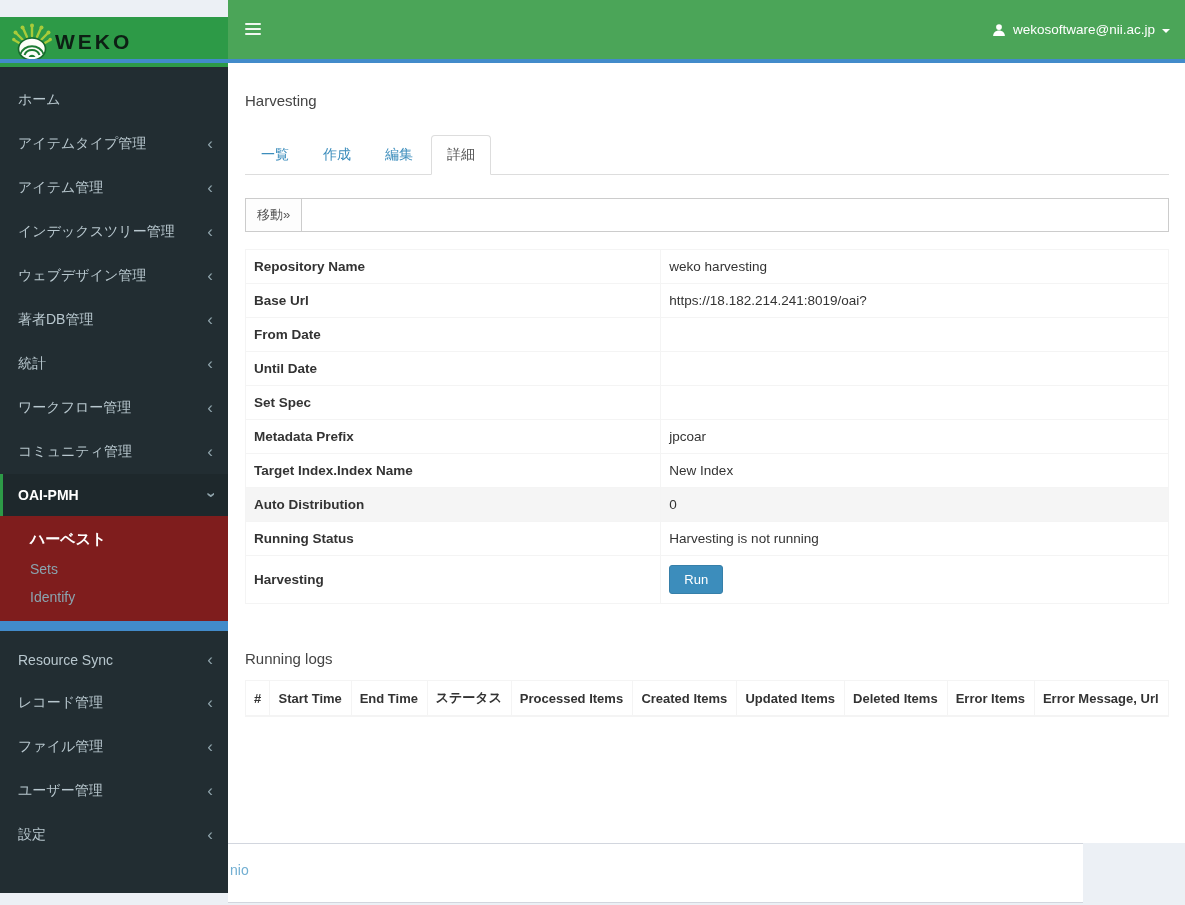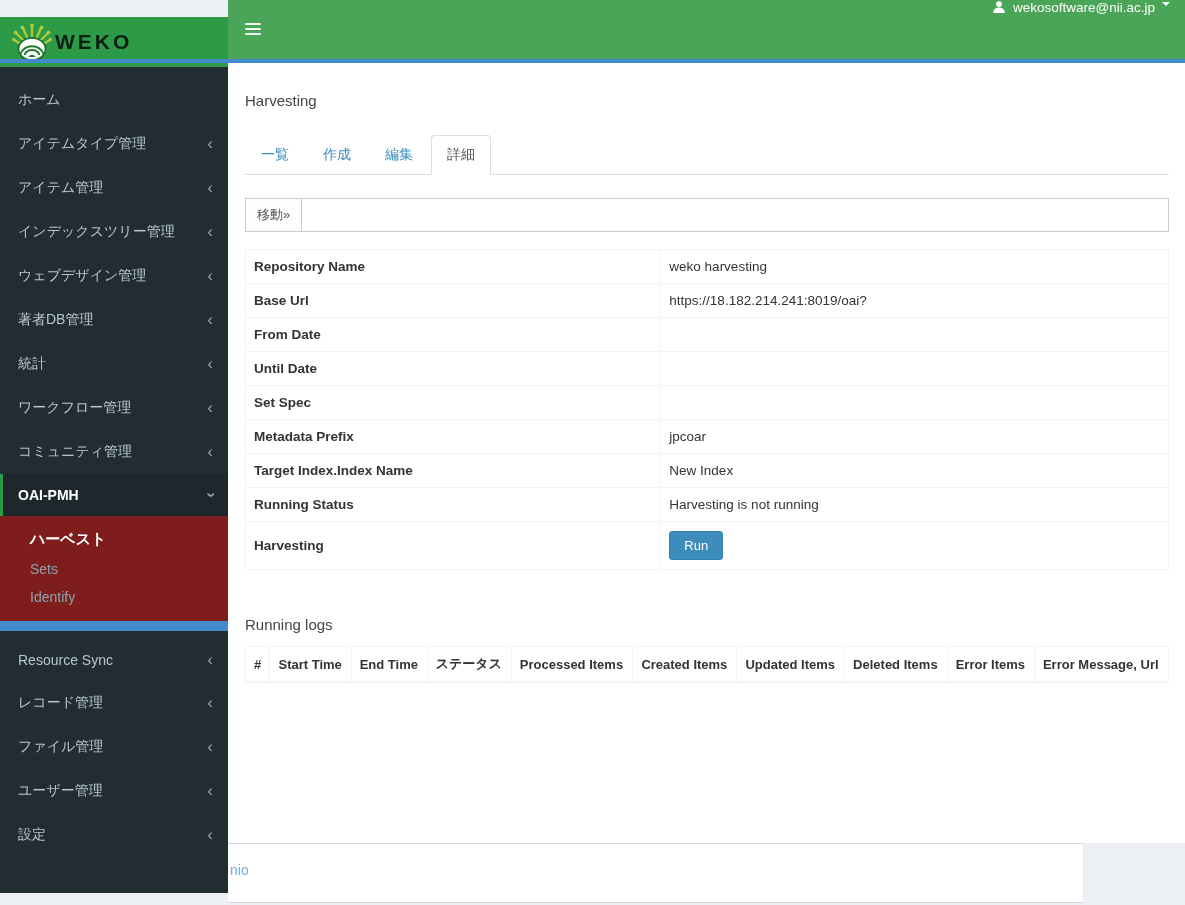--- a/index.html
+++ b/index.html
@@ -7,21 +7,21 @@
   body { font-family:"Liberation Sans","DejaVu Sans",sans-serif; background:#ecf0f5; }
   .page { position:relative; width:1185px; height:905px; overflow:hidden; background:#ecf0f5; }
 
   
   .logo-box { position:absolute; left:0; top:17px; width:228px; height:50px; background:#2d9a47;
               display:flex; align-items:center; padding-left:12px; gap:3px; z-index:6; cursor:pointer; }
   .logo-text { color:#0d1f14; font-size:21px; font-weight:600; letter-spacing:3px; }
   .navbar { position:absolute; left:228px; top:0; width:957px; height:59px; background:#4ba558; z-index:5; }
   .hamburger { position:absolute; left:17px; top:23px; width:16px; cursor:pointer; }
   .hamburger i { display:block; height:2px; background:#f0f7f0; margin-bottom:3px; border-radius:1px; }
-  .user-menu { position:absolute; right:15px; top:0; height:59px; display:flex; 
+  .user-menu { position:absolute; right:15px; top:0; height:59px; display:flex; align-items:center;
                gap:7px; color:#fff; font-size:13.5px; cursor:pointer; }
   .caret-down { width:0; height:0; border-left:4px solid transparent; border-right:4px solid transparent;
                 border-top:4px solid #fff; margin-top:2px; }
   .blue-line { position:absolute; left:0; top:59px; width:1185px; height:4px; background:#428bca; z-index:7; }
 
   
   .sidebar { position:absolute; left:0; top:50px; width:228px; height:843px; background:#222d32; z-index:4; }
   .side-menu { list-style:none; }
   .side-menu.first { margin-top:28px; }
   .side-item { display:flex; justify-content:space-between; align-items:center;
@@ -237,20 +237,24 @@
           <td></td>
         </tr>
         <tr>
           <td class="lbl">Metadata Prefix</td>
           <td>jpcoar</td>
         </tr>
         <tr>
           <td class="lbl">Target Index.Index Name</td>
           <td>New Index</td>
         </tr>
+        <tr class="striped">
+          <td class="lbl">Auto Distribution</td>
+          <td>0</td>
+        </tr>
         <tr>
           <td class="lbl">Running Status</td>
           <td>Harvesting is not running</td>
         </tr>
         <tr>
           <td class="lbl">Harvesting</td>
           <td>
             <button class="btn-run">Run</button>
           </td>
         </tr>

